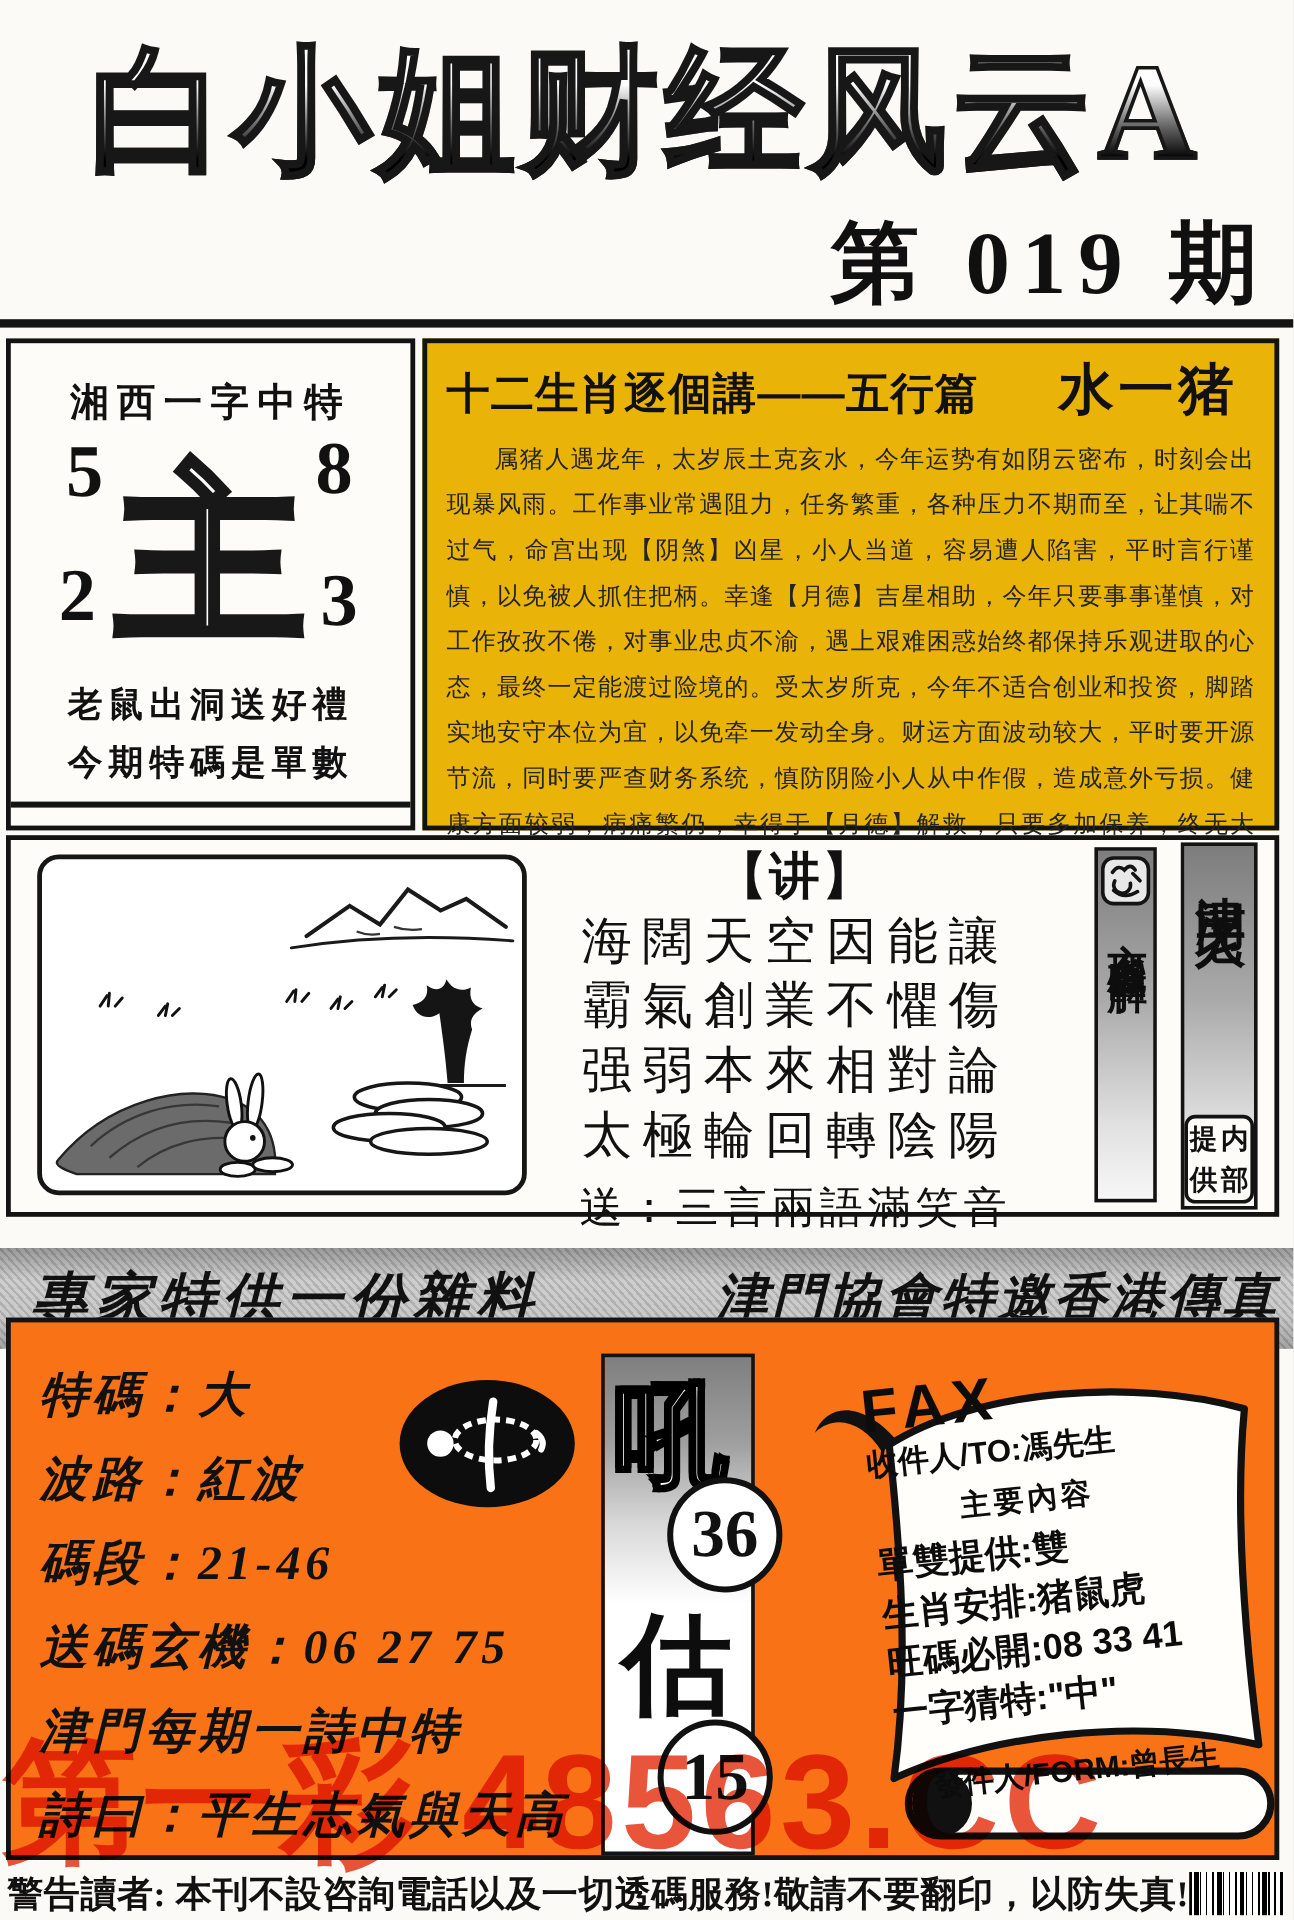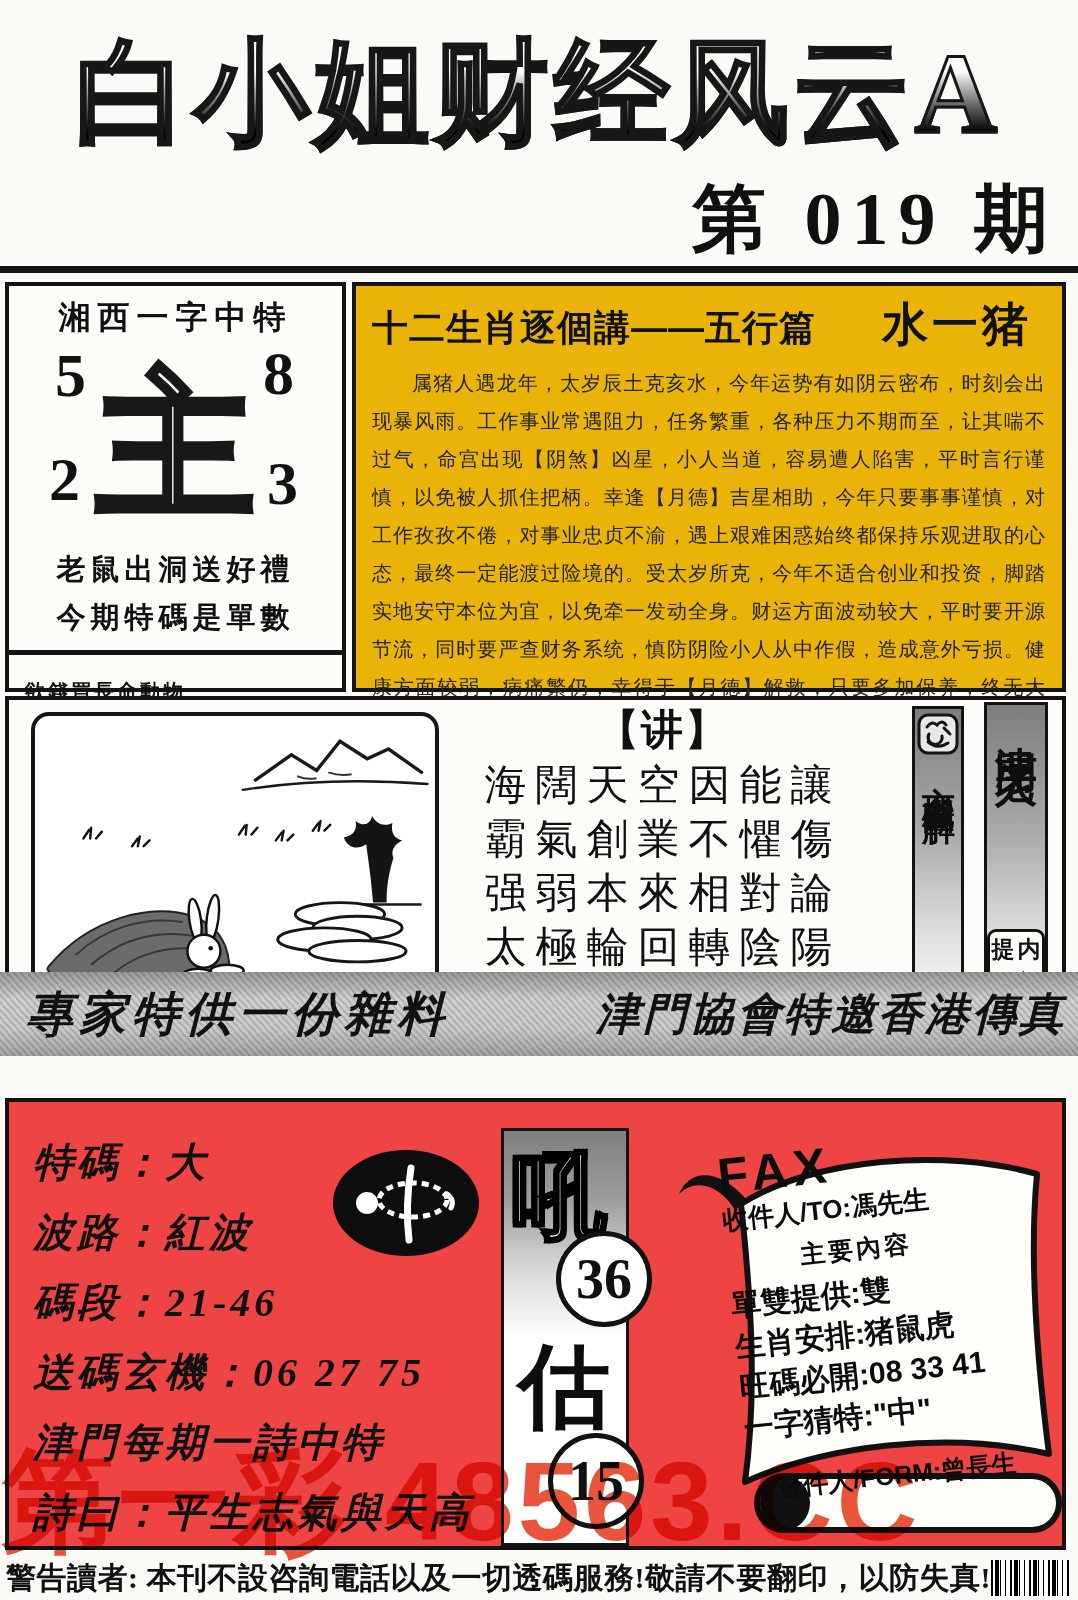--- a/index.html
+++ b/index.html
@@ -27,21 +27,21 @@
     position:absolute; top:170px; right:20px;
     font-size:74px; font-weight:bold; letter-spacing:10px; color:#101010;
   }
   .hr-thick { position:absolute; top:266px; left:0; width:1078px; height:7px; background:#141414; }
 
   
   .left-box {
     position:absolute; left:5px; top:282px; width:341px; height:410px;
     border:4px solid #131313; background:#fdfcf9;
   }
-  .lb-title { margin-top:10px; text-align:center; font-size:32px; font-weight:bold; letter-spacing:7px; }
+  .lb-title { margin-top:28px; text-align:center; font-size:32px; font-weight:bold; letter-spacing:7px; }
   .lb-grid { position:relative; height:198px; margin-top:4px; }
   .lb-grid .n { position:absolute; font-size:62px; font-weight:bold; }
   .n-tl { left:46px; top:-4px; } .n-tr { right:48px; top:-6px; }
   .n-bl { left:40px; top:100px; } .n-br { right:44px; top:104px; }
   .center-char {
     position:absolute; left:50%; top:52%; transform:translate(-50%,-50%);
     font-size:158px; font-weight:bold; color:#fff;
     -webkit-text-stroke:5px #181818;
     text-shadow:0 0 1px #000;
   }
@@ -98,33 +98,33 @@
   .strip2 .vtext { font-size:42px; letter-spacing:7px; margin-top:8px; }
   .stamp-box {
     margin-top:auto; margin-bottom:2px; width:58px; height:74px;
     border:3px solid #131313; border-radius:9px; background:#fdfcf9;
     display:grid; grid-template-columns:1fr 1fr; align-items:center; justify-items:center;
     font-size:23px; font-weight:bold; line-height:1;
   }
 
   
   .banner {
-    position:absolute; left:0; top:972px; width:1078px; height:84px;
+    position:absolute; left:0; top:1040px; width:1078px; height:84px;
     background:
       repeating-linear-gradient(48deg, rgba(80,80,80,.18) 0 2px, rgba(255,255,255,.10) 2px 5px),
       linear-gradient(#8e8e8e,#c9c9c9 32%,#c3c3c3 68%,#979797);
     display:flex; align-items:center;
   }
   .banner-left { margin-left:26px; font-size:47px; font-weight:bold; font-style:italic; letter-spacing:6px; }
   .banner-right { margin-left:auto; margin-right:12px; font-size:44px; font-weight:bold; font-style:italic; letter-spacing:3px; }
 
   
   .bottom-box {
     position:absolute; left:5px; top:1098px; width:1061px; height:452px;
-    border:4px solid #131313; background:#ef4444;
+    border:4px solid #131313; background:#f97316;
   }
   .info { position:absolute; left:24px; top:26px; width:460px; }
   .info-line {
     font-size:40px; font-weight:bold; font-style:italic;
     line-height:70px; letter-spacing:4px; white-space:nowrap;
   }
   .oval-seal { position:absolute; left:320px; top:44px; width:154px; height:114px; }
 
   .num-strip {
     position:absolute; left:492px; top:26px; width:128px; height:418px;

